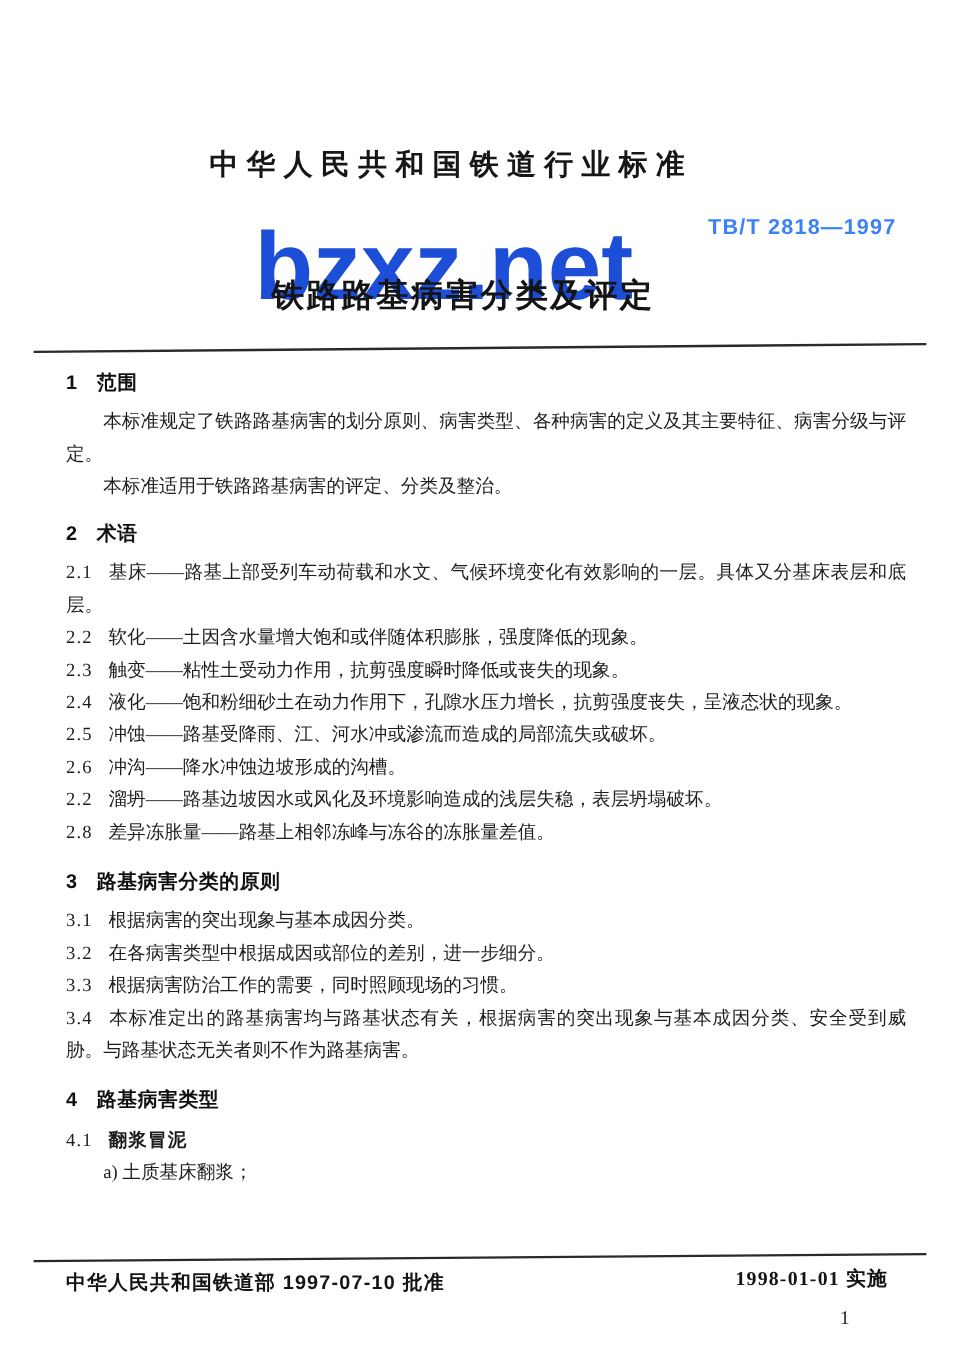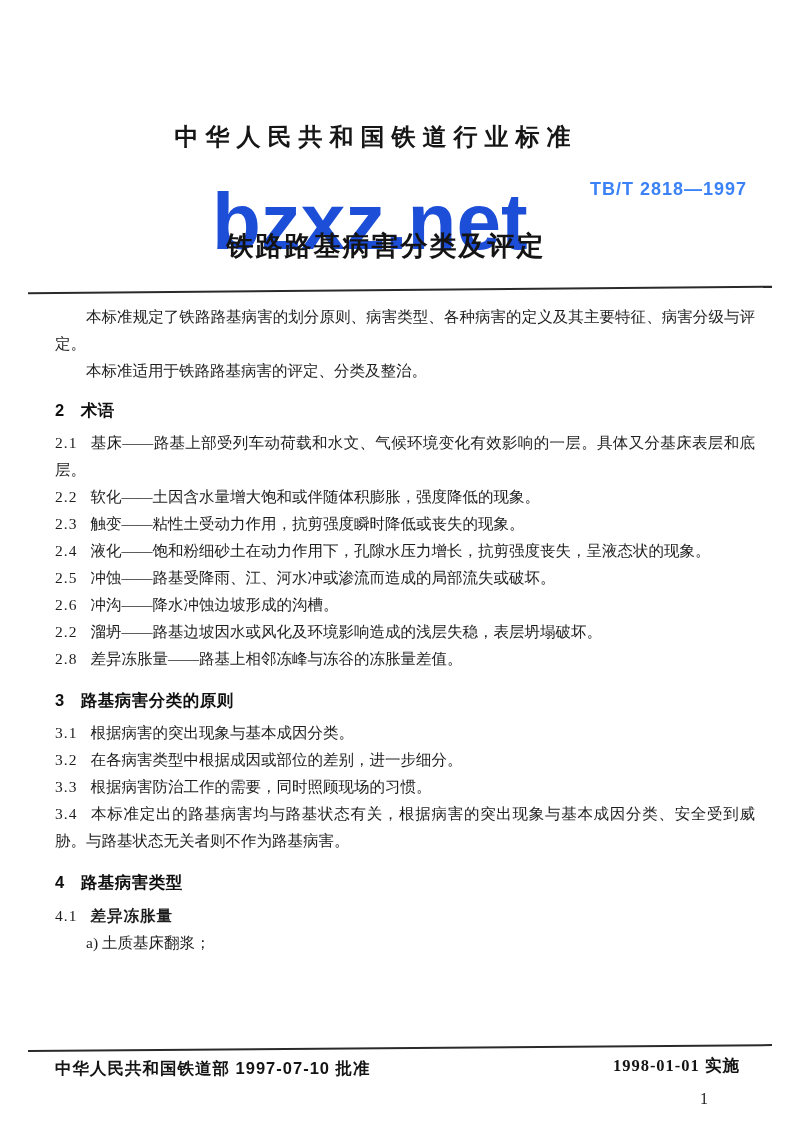--- a/index.html
+++ b/index.html
@@ -107,20 +107,21 @@
 
   <div class="std-num">TB/T 2818—1997</div>
 
   <div class="doc-title">铁路路基病害分类及评定</div>
 
   <div class="rule rule-top"></div>
 
   <main>
 
     <section id="sec1">
+      <h3 class="sec-h"><span class="hnum">1</span><span>范围</span></h3>
       <p class="ind">本标准规定了铁路路基病害的划分原则、病害类型、各种病害的定义及其主要特征、病害分级与评定。</p>
       <p class="ind">本标准适用于铁路路基病害的评定、分类及整治。</p>
     </section>
 
     <section id="sec2">
       <h3 class="sec-h"><span class="hnum">2</span><span>术语</span></h3>
       <p class="item"><span class="inum">2.1</span><span>基床——路基上部受列车动荷载和水文、气候环境变化有效影响的一层。具体又分基床表层和底层。</span></p>
       <p class="item"><span class="inum">2.2</span><span>软化——土因含水量增大饱和或伴随体积膨胀，强度降低的现象。</span></p>
       <p class="item"><span class="inum">2.3</span><span>触变——粘性土受动力作用，抗剪强度瞬时降低或丧失的现象。</span></p>
       <p class="item"><span class="inum">2.4</span><span>液化——饱和粉细砂土在动力作用下，孔隙水压力增长，抗剪强度丧失，呈液态状的现象。</span></p>
@@ -133,21 +134,21 @@
     <section id="sec3">
       <h3 class="sec-h"><span class="hnum">3</span><span>路基病害分类的原则</span></h3>
       <p class="item"><span class="inum">3.1</span><span>根据病害的突出现象与基本成因分类。</span></p>
       <p class="item"><span class="inum">3.2</span><span>在各病害类型中根据成因或部位的差别，进一步细分。</span></p>
       <p class="item"><span class="inum">3.3</span><span>根据病害防治工作的需要，同时照顾现场的习惯。</span></p>
       <p class="item"><span class="inum">3.4</span><span>本标准定出的路基病害均与路基状态有关，根据病害的突出现象与基本成因分类、安全受到威胁。与路基状态无关者则不作为路基病害。</span></p>
     </section>
 
     <section id="sec4">
       <h3 class="sec-h"><span class="hnum">4</span><span>路基病害类型</span></h3>
-      <p class="item"><span class="inum">4.1</span><span class="sub-label">差异冻胀量</span></p>
+      <p class="item"><span class="inum">4.1</span><span class="sub-label">翻浆冒泥</span></p>
       <p class="ind">a) 土质基床翻浆；</p>
     </section>
 
   </main>
 
   <div class="rule rule-bottom"></div>
 
   <div class="footer-left">中华人民共和国铁道部 1997-07-10 批准</div>
   <div class="footer-right">1998-01-01 实施</div>
   <div class="page-num">1</div>

